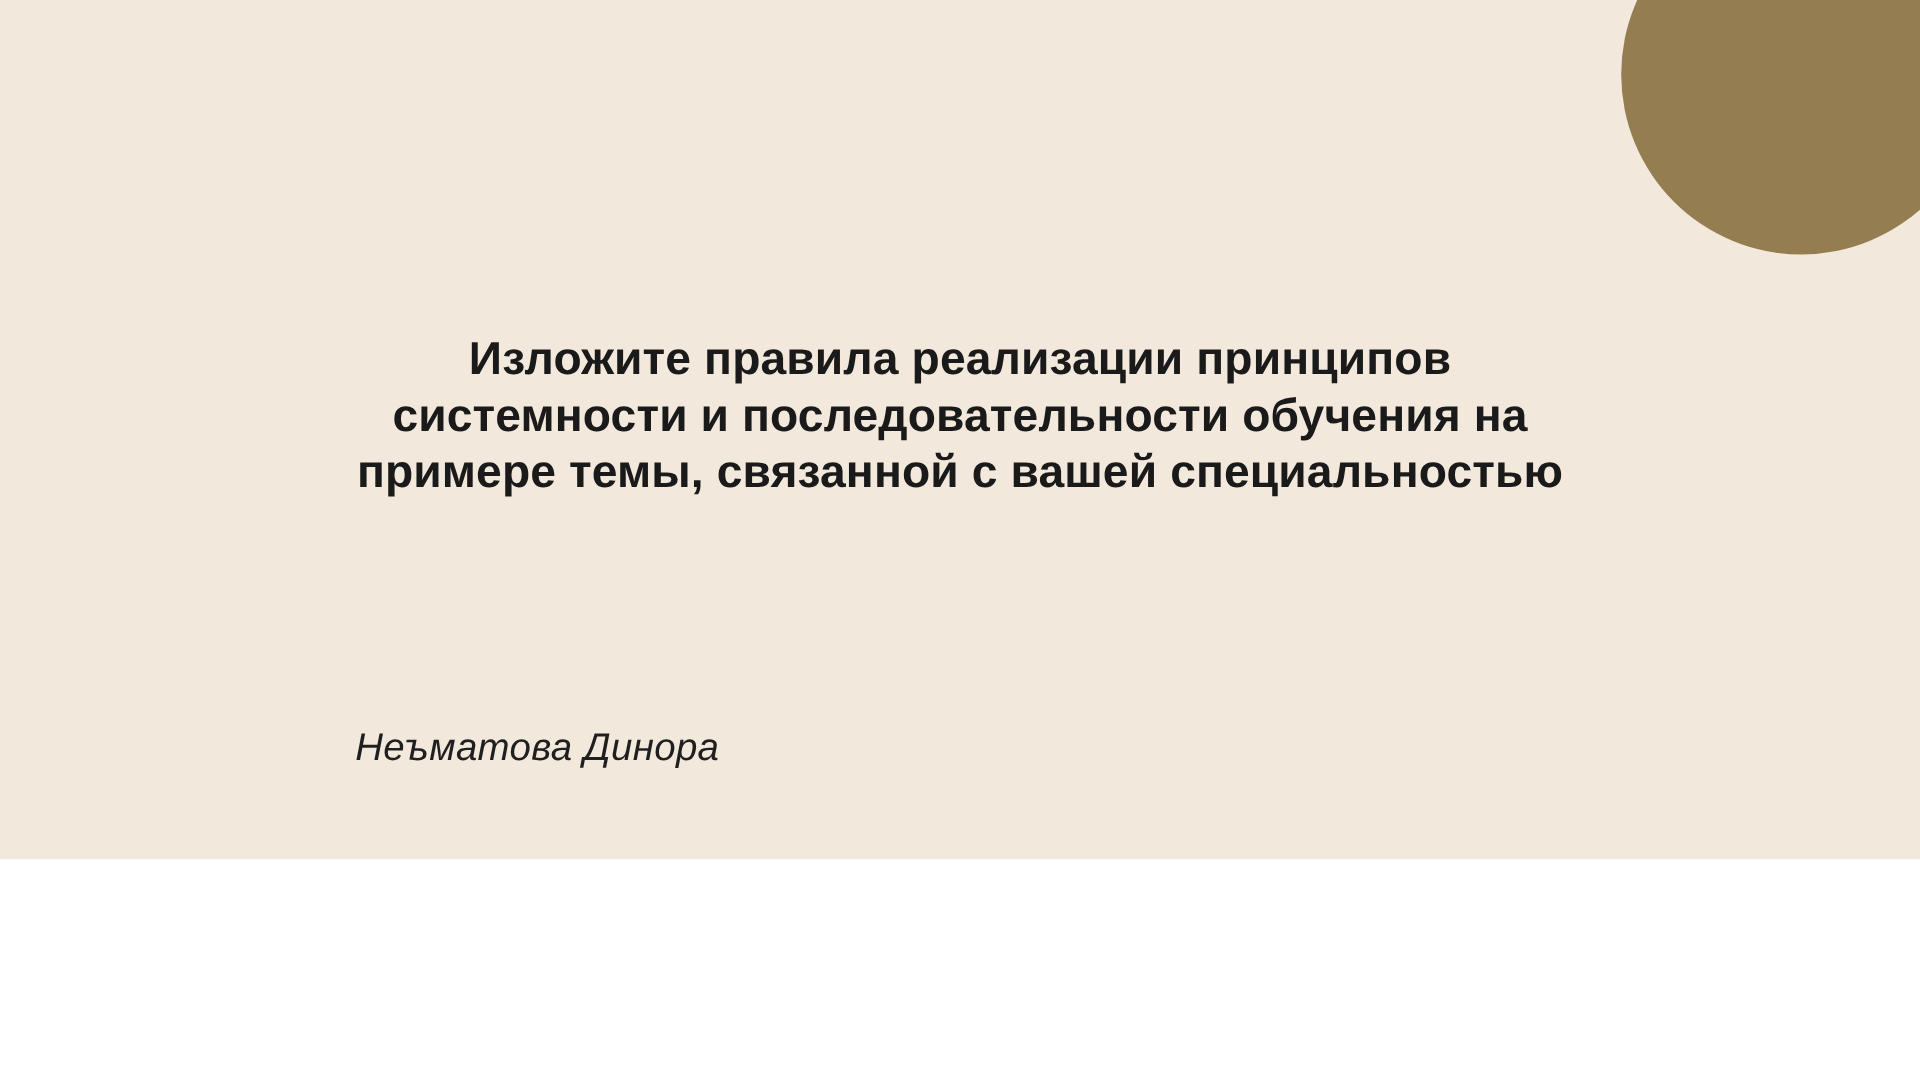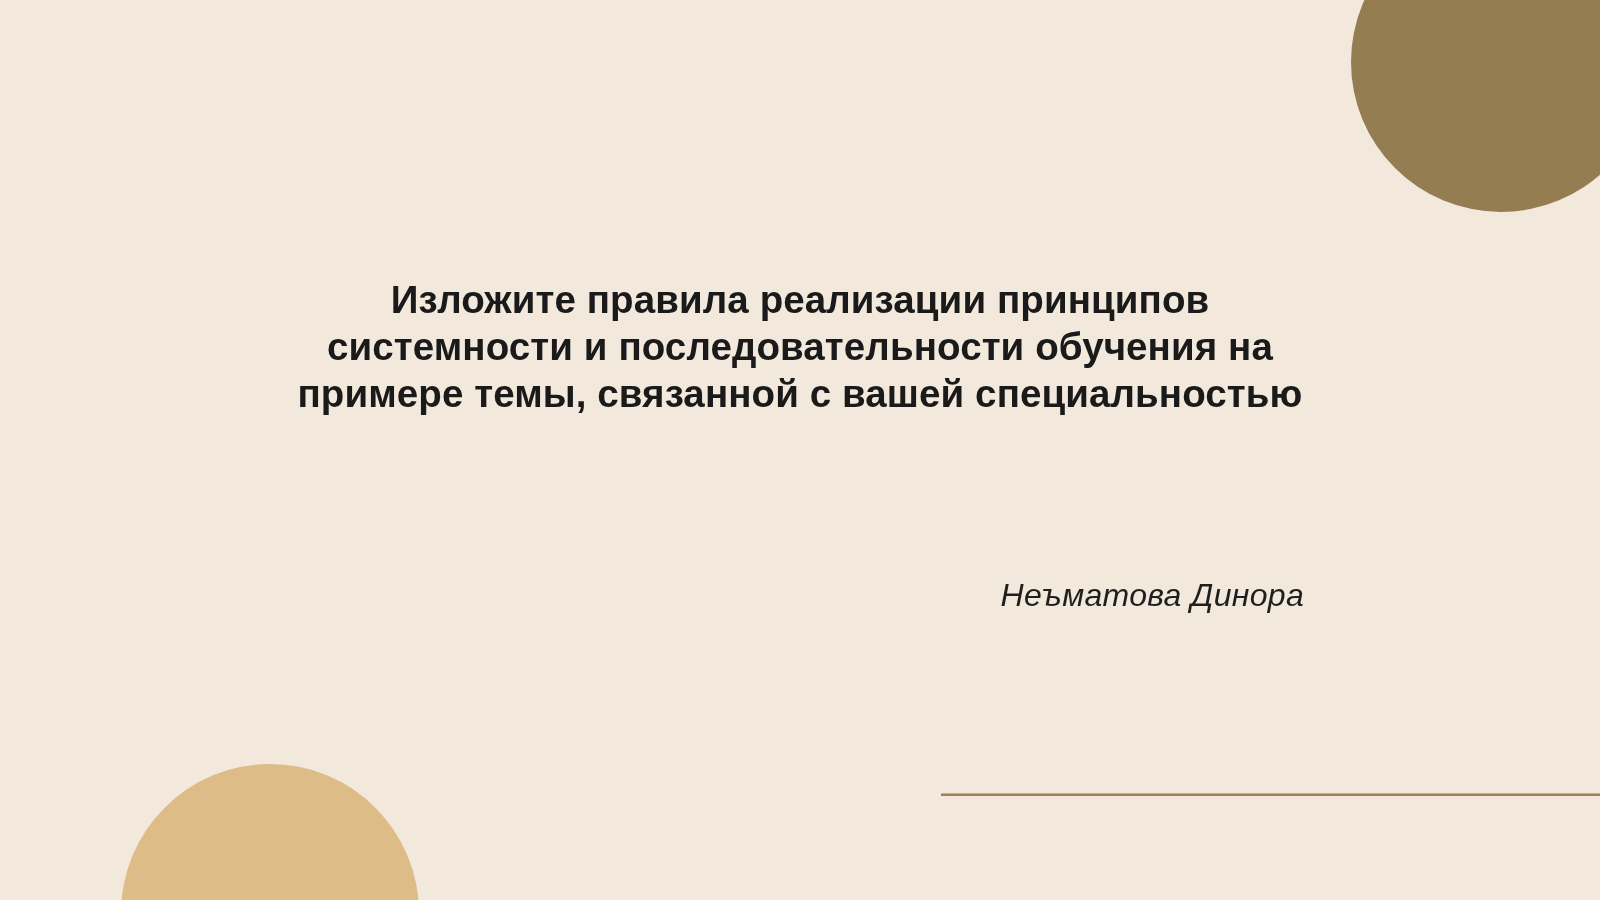--- a/index.html
+++ b/index.html
@@ -9,21 +9,21 @@
   body {
     width: 1600px;
     height: 900px;
     overflow: hidden;
     font-family: "Liberation Sans", sans-serif;
   }
 
   #slide {
     position: relative;
     width: 1600px;
-    height: 900px;
+    height: 716px;
     background: #F2E9DC;
     overflow: hidden;
   }
 
   
   .deco-circle {
     position: absolute;
     border-radius: 50%;
     pointer-events: none;
   }
@@ -71,23 +71,23 @@
     font-weight: bold;
     line-height: 47px;
     color: #1A1A1A;
     letter-spacing: 0.1px;
     white-space: pre-line;
   }
 
   #author-block {
     position: absolute;
     left: 296px;
-    top: 574px;
+    top: 601px;
     width: 1008px;
-    text-align: right;
+    text-align: left;
   }
 
   #author-name {
     margin: 0;
     font-family: "Liberation Sans", sans-serif;
     font-size: 32px;
     font-style: italic;
     font-weight: normal;
     line-height: 42px;
     color: #1F1F1F;

